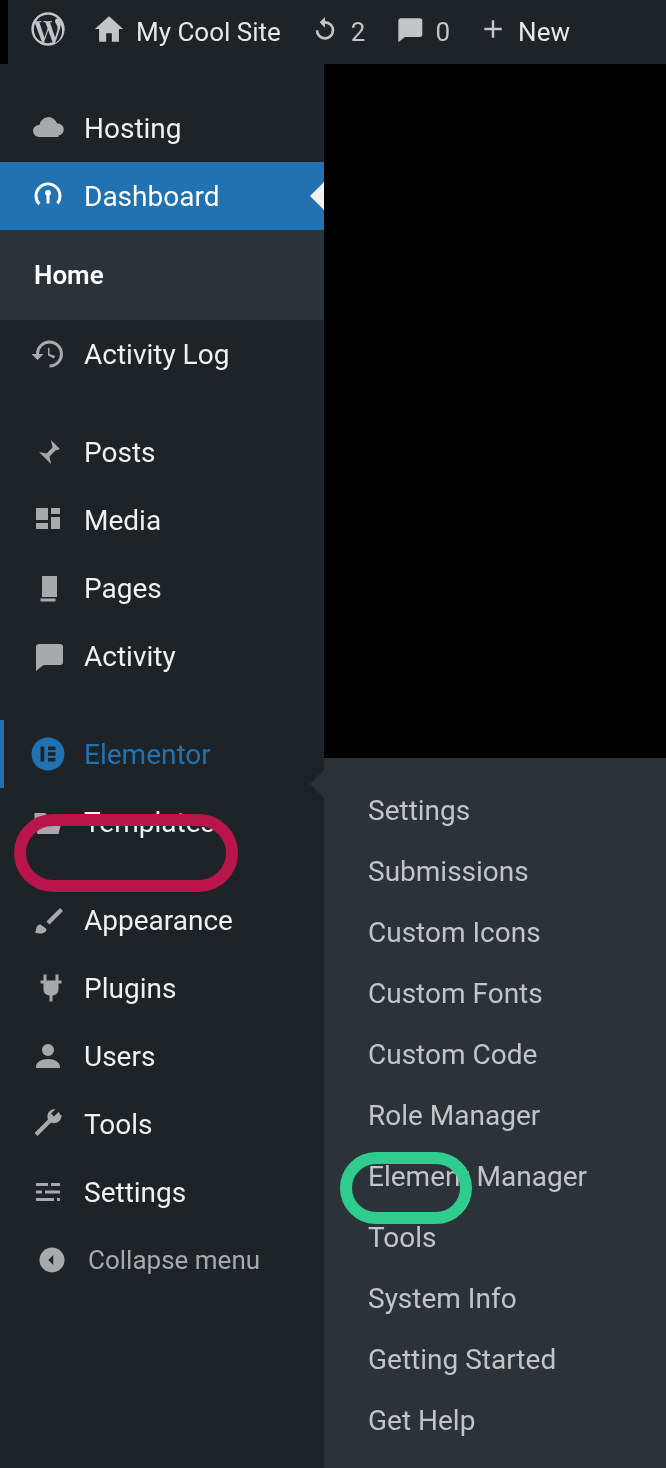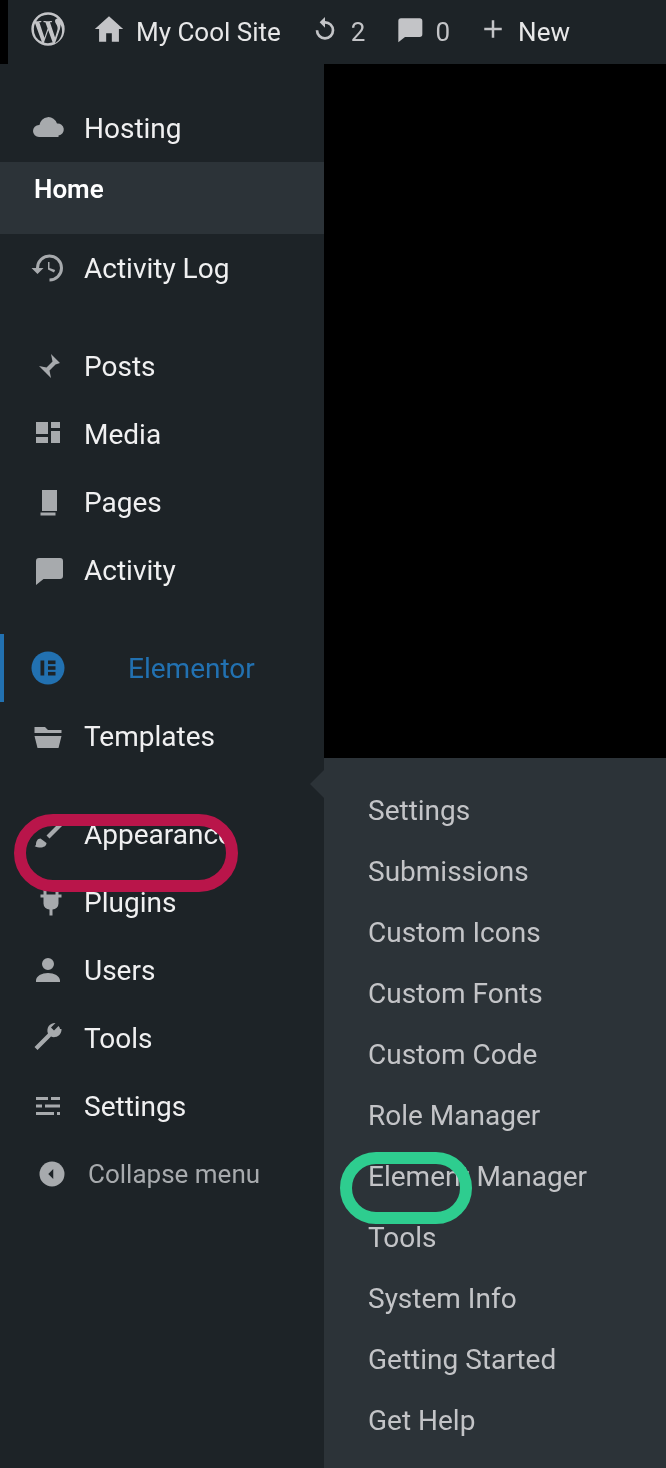--- a/index.html
+++ b/index.html
@@ -73,26 +73,27 @@
     position: absolute;
     right: 0;
     top: 50%;
     transform: translateY(-50%);
     width: 0; height: 0;
     border-top: 14px solid transparent;
     border-bottom: 14px solid transparent;
     border-right: 14px solid #f0f0f1;
   }
 
-  .menu-item.blueleft { box-shadow: inset 4px 0 0 #2271b1; gap: 44px; }
+  .menu-item.blueleft { box-shadow: inset 4px 0 0 #2271b1; }
   .menu-item.elementor-text { color: #2271b1; }
   .menu-item.elementor-text .icon svg { fill: #2271b1; }
 
   .submenu-inline {
     background: #2c3338;
+    padding-top: 18px;
     padding-bottom: 18px;
   }
   .submenu-inline .sub-item {
     padding: 12px 0 12px 34px;
     font-size: 26px;
     color: #c3c4c7;
     cursor: pointer;
   }
   .submenu-inline .sub-item.current {
     color: #fff;
@@ -206,20 +207,29 @@
 
   <div class="menu-item">
     <span class="icon">
       <svg viewBox="0 0 24 24">
           <path d="M19 18H6a4 4 0 010-8c.1 0 .2 0 .3.01A6 6 0 0118 9a4 4 0 011 8h0z"></path>
         </svg>
     </span>
     <span>Hosting</span>
   </div>
 
+  <div class="menu-item active">
+    <span class="icon">
+      <svg viewBox="0 0 24 24">
+          <path d="M12 3a9 9 0 00-9 9c0 2.4.94 4.58 2.47 6.2L7 16.7A6.98 6.98 0 015 12a7 7 0 1112.53 4.2l1.53 1.5A8.97 8.97 0 0021 12a9 9 0 00-9-9zm0 5a2 2 0 00-2 2c0 .74.4 1.38 1 1.73V17h2v-5.27c.6-.35 1-.99 1-1.73a2 2 0 00-2-2z"></path>
+        </svg>
+    </span>
+    <span>Dashboard</span>
+    <span class="arrow"></span>
+  </div>
 
   <div class="submenu-inline">
     <div class="sub-item current"><span>Home</span></div>
   </div>
 
   <div class="menu-item">
     <span class="icon">
       <svg viewBox="0 0 24 24">
           <path d="M13 3a9 9 0 00-9 9H1l4 4 4-4H6a7 7 0 117 7v2a9 9 0 000-18zm-1 5v5l4 2 .8-1.6L13 12V8z"></path>
         </svg>

